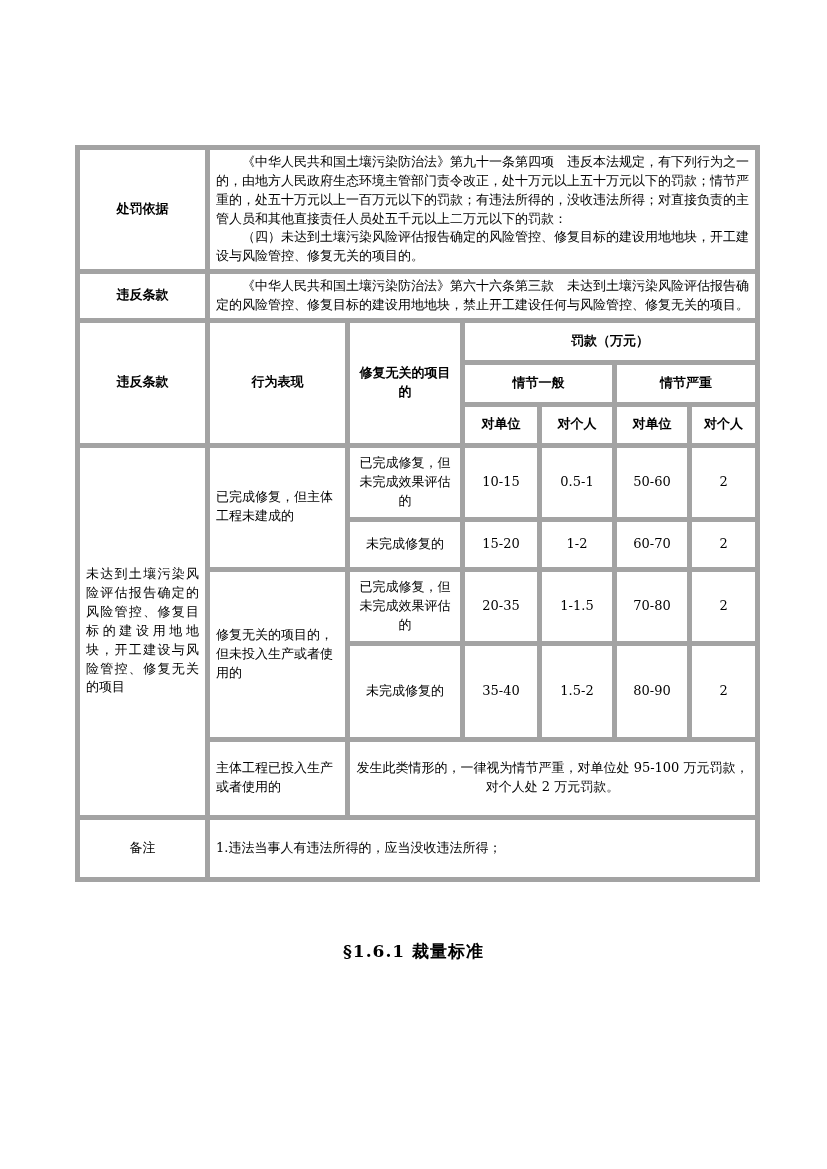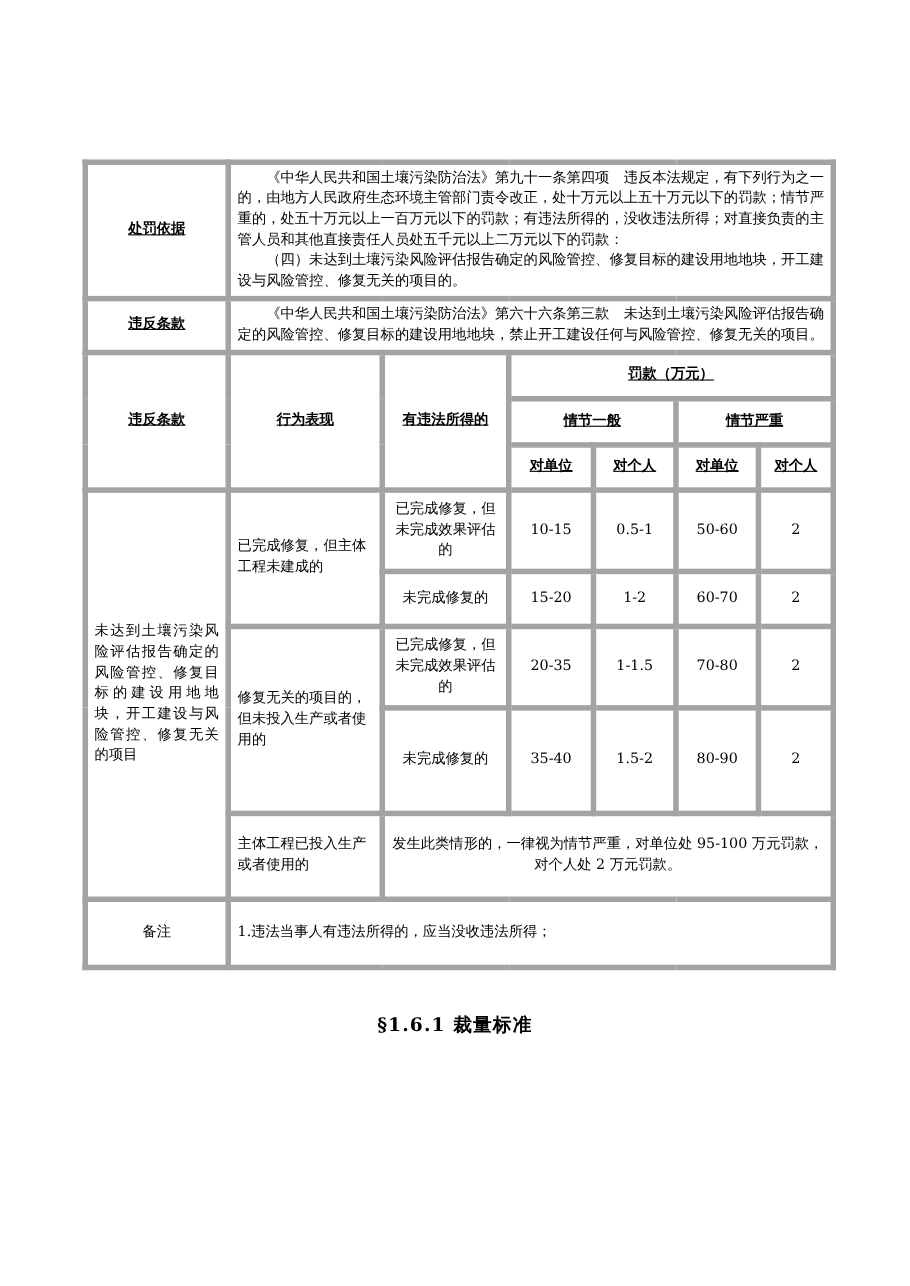--- a/index.html
+++ b/index.html
@@ -23,26 +23,26 @@
   }
   td {
     border: 5px solid #a3a3a3;
     font-size: 13px;
     line-height: 1.45;
     padding: 3px 6px;
     vertical-align: middle;
     word-break: break-all;
   }
   .c   { text-align: center; }
-  .bold { font-weight: bold; text-decoration: underline; }
+  .bold { font-weight: bold; }
   .just { text-align: justify; margin-left: 18px; }
   .body-text p { text-indent: 2em; text-align: justify; }
   .num { text-align: center; }
   .heading {
-    margin-top: 38px;
+    margin-top: 58px;
     text-align: center;
     font-size: 17px;
     font-weight: bold;
     letter-spacing: 1px;
   }
   .pageno {
     margin: 24px 0 0 100px;
     font-size: 15px;
     letter-spacing: 2px;
   }
@@ -75,21 +75,21 @@
     <tr>
       <td class="c bold">违反条款</td>
       <td colspan="6" class="body-text">
         <p>《中华人民共和国土壤污染防治法》第六十六条第三款　未达到土壤污染风险评估报告确定的风险管控、修复目标的建设用地地块，禁止开工建设任何与风险管控、修复无关的项目。</p>
       </td>
     </tr>
 
     <tr style="height:42px">
       <td rowspan="3" class="c bold">违反条款</td>
       <td rowspan="3" class="c bold">行为表现</td>
-      <td rowspan="3" class="c bold">有违法所得的</td>
+      <td rowspan="3" class="c bold">修复无关的项目的</td>
       <td colspan="4" class="c bold">罚款（万元）</td>
     </tr>
     <tr style="height:42px">
       <td colspan="2" class="c bold">情节一般</td>
       <td colspan="2" class="c bold">情节严重</td>
     </tr>
     <tr style="height:41px">
       <td class="c bold">对单位</td>
       <td class="c bold">对个人</td>
       <td class="c bold">对单位</td>

